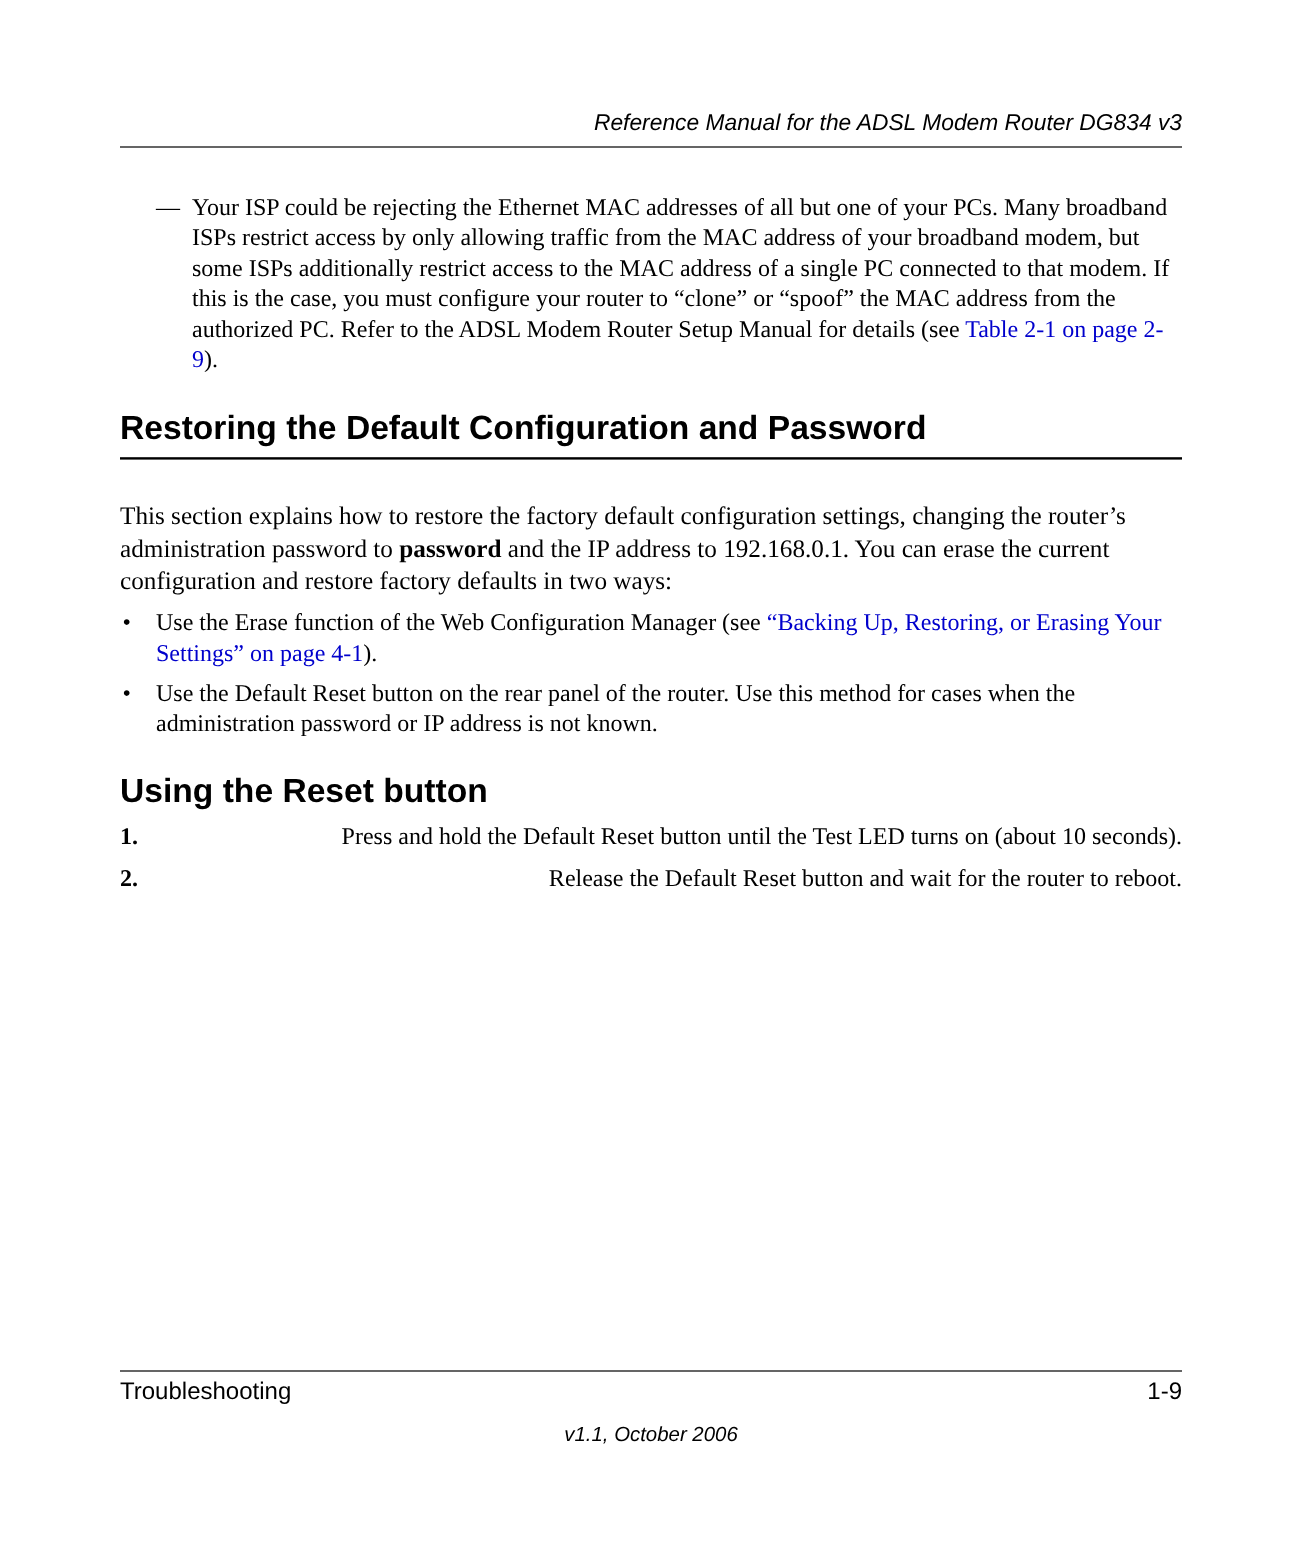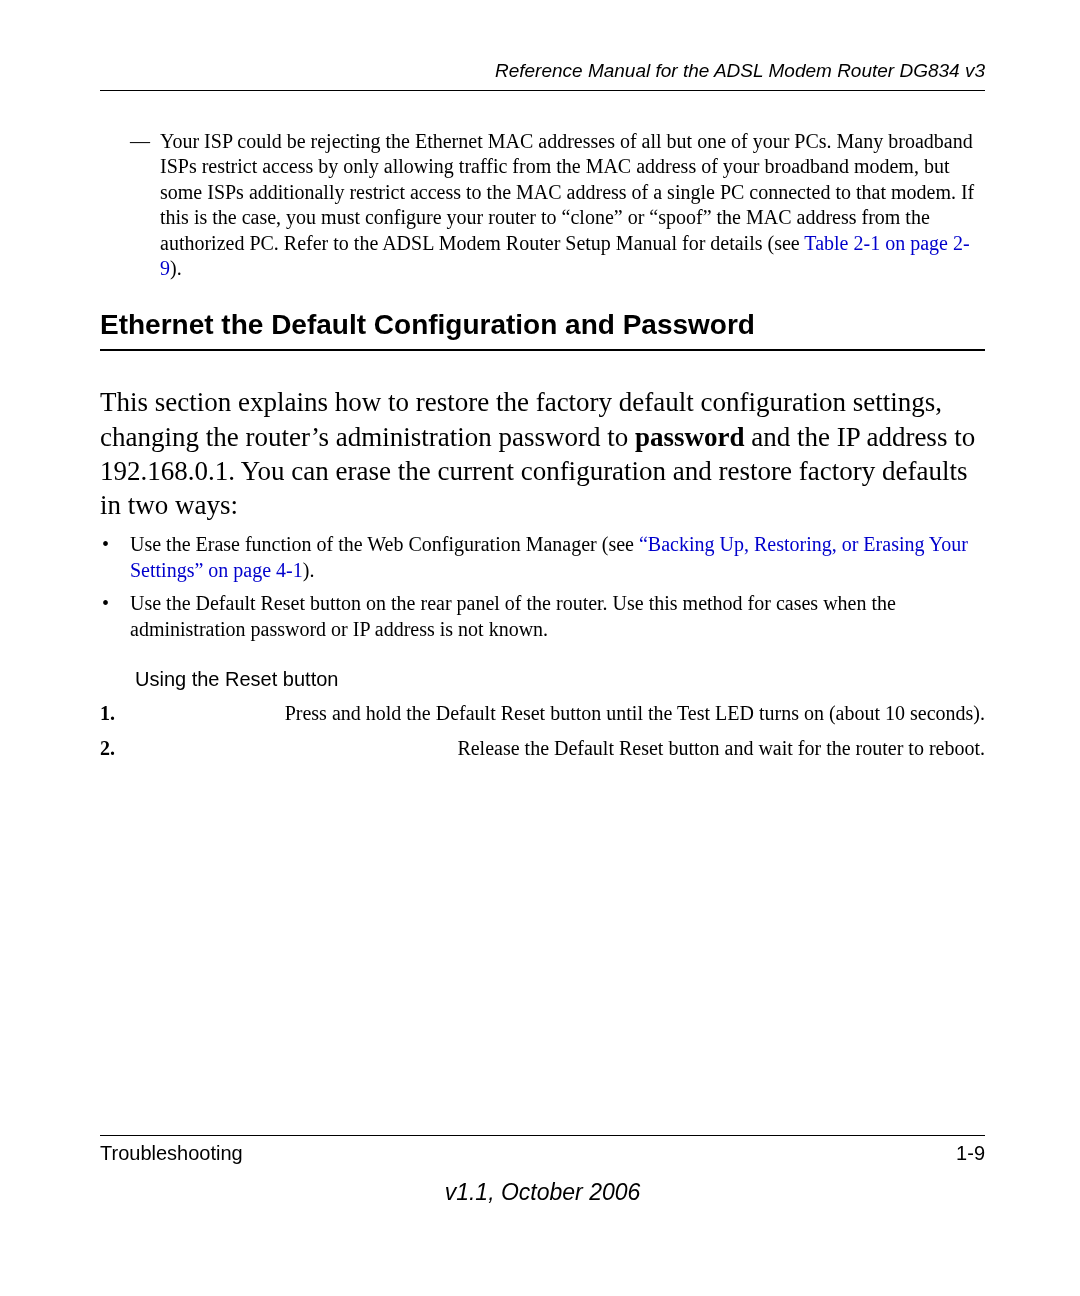--- a/index.html
+++ b/index.html
@@ -9,21 +9,21 @@
     }
     body {
       width: 1080px;
       height: 1296px;
       background: #fff;
       font-family: "Times New Roman", Times, serif;
       color: #000;
       position: relative;
     }
     .page {
-      padding: 60px 95px 0 100px;
+      padding: 92px 95px 0 100px;
     }
     .header-title {
       font-style: italic;
       font-size: 19px;
       text-align: right;
       font-family: Arial, Helvetica, sans-serif;
       padding-bottom: 8px;
     }
     .header-rule {
       border: none;
@@ -54,21 +54,21 @@
       font-size: 28px;
       margin-top: 26px;
       margin-bottom: 8px;
     }
     .heading-rule {
       border: none;
       border-top: 2px solid #000;
       margin-bottom: 34px;
     }
     .body-text {
-      font-size: 27px;
+      font-size: 21px;
       line-height: 1.27;
       margin-bottom: 10px;
     }
     .bold {
       font-weight: bold;
     }
     .bullet-list {
       list-style: none;
       margin-top: 4px;
       margin-bottom: 24px;
@@ -81,25 +81,24 @@
     }
     .bullet-list .bullet {
       flex: 0 0 30px;
       padding-left: 2px;
     }
     .bullet-list .content {
       flex: 1;
     }
     h2.subheading {
       font-family: Arial, Helvetica, sans-serif;
-      font-weight: normal;
-      font-size: 20px;
+      font-weight: bold;
+      font-size: 28px;
       margin-top: 26px;
       margin-bottom: 10px;
-      margin-left: 35px;
     }
     .ordered-list {
       list-style: none;
       margin-top: 8px;
     }
     .ordered-list li {
       display: flex;
       font-size: 20px;
       line-height: 1.27;
       margin-bottom: 10px;
@@ -125,41 +124,41 @@
     }
     .footer-row {
       display: flex;
       justify-content: space-between;
       font-family: Arial, Helvetica, sans-serif;
       font-size: 20px;
     }
     .footer-version {
       font-family: Arial, Helvetica, sans-serif;
       font-style: italic;
-      font-size: 23px;
+      font-size: 17px;
       text-align: center;
       margin-top: 14px;
     }
   </style>
 </head>
 <body>
 
 <div class="page">
 
   <div class="header-title">Reference Manual for the ADSL Modem Router DG834 v3</div>
   <hr class="header-rule">
 
   <div class="dash-item">
     <div class="dash">—</div>
     <div class="content">
       <span>Your ISP could be rejecting the Ethernet MAC addresses of all but one of your PCs. Many broadband ISPs restrict access by only allowing traffic from the MAC address of your broadband modem, but some ISPs additionally restrict access to the MAC address of a single PC connected to that modem. If this is the case, you must configure your router to “clone” or “spoof” the MAC address from the authorized PC. Refer to the </span><span class="italic-ref">ADSL Modem Router Setup Manual</span><span> for details (see </span><span class="link">Table 2-1 on page 2-9</span><span>).</span>
     </div>
   </div>
 
-  <h1 class="section-heading">Ethernet the Default Configuration and Password</h1>
+  <h1 class="section-heading">Restoring the Default Configuration and Password</h1>
   <hr class="heading-rule">
 
   <p class="body-text">
     <span>This section explains how to restore the factory default configuration settings, changing the router’s administration password to </span><span class="bold">password</span><span> and the IP address to 192.168.0.1. You can erase the current configuration and restore factory defaults in two ways:</span>
   </p>
 
   <ul class="bullet-list">
     <li>
       <span class="bullet">•</span>
       <span class="content">

